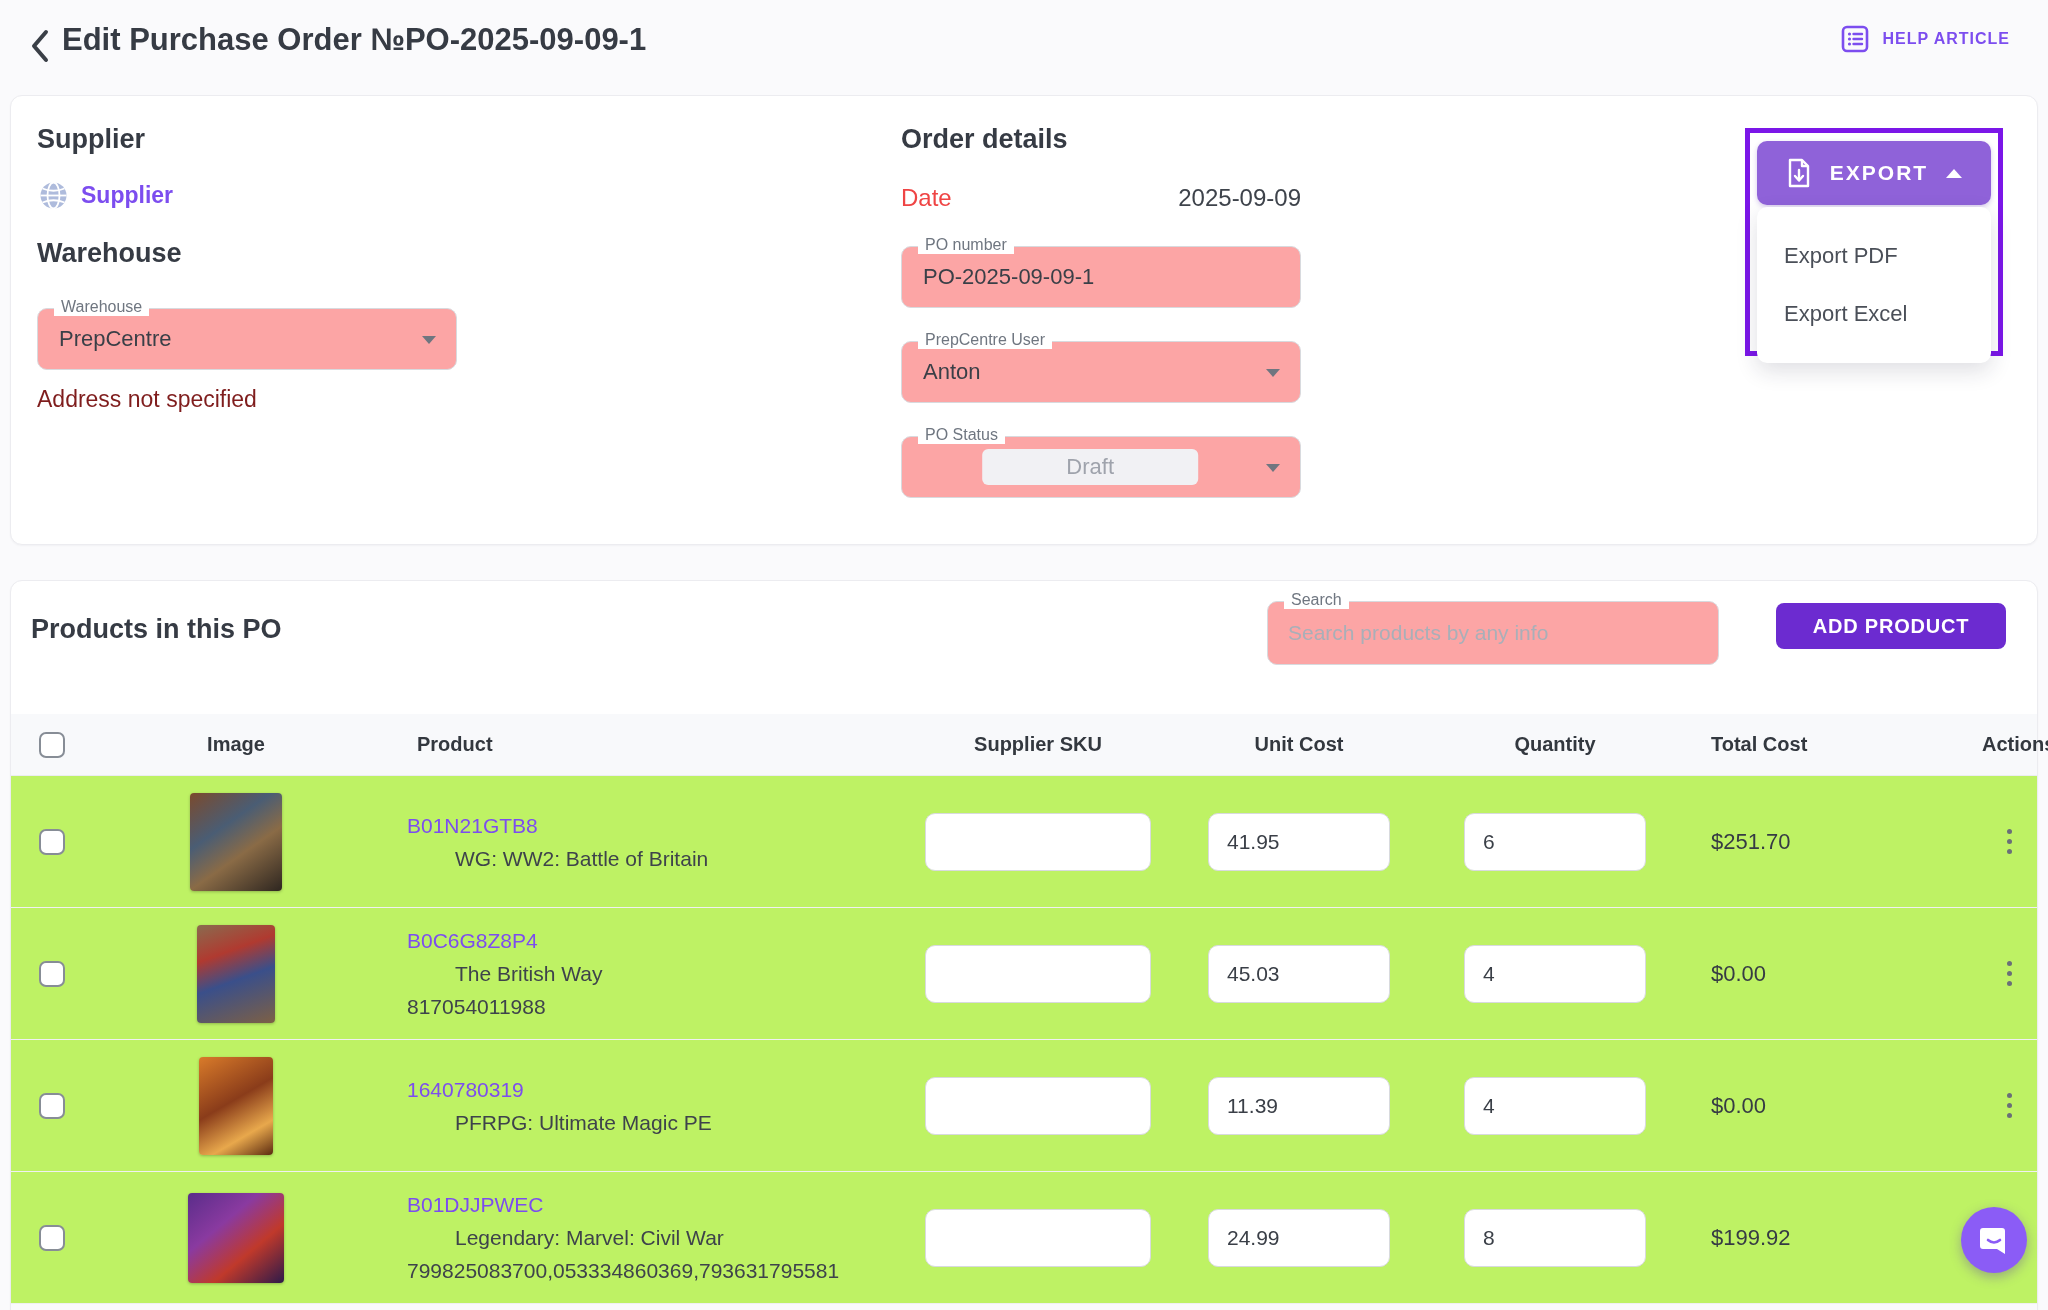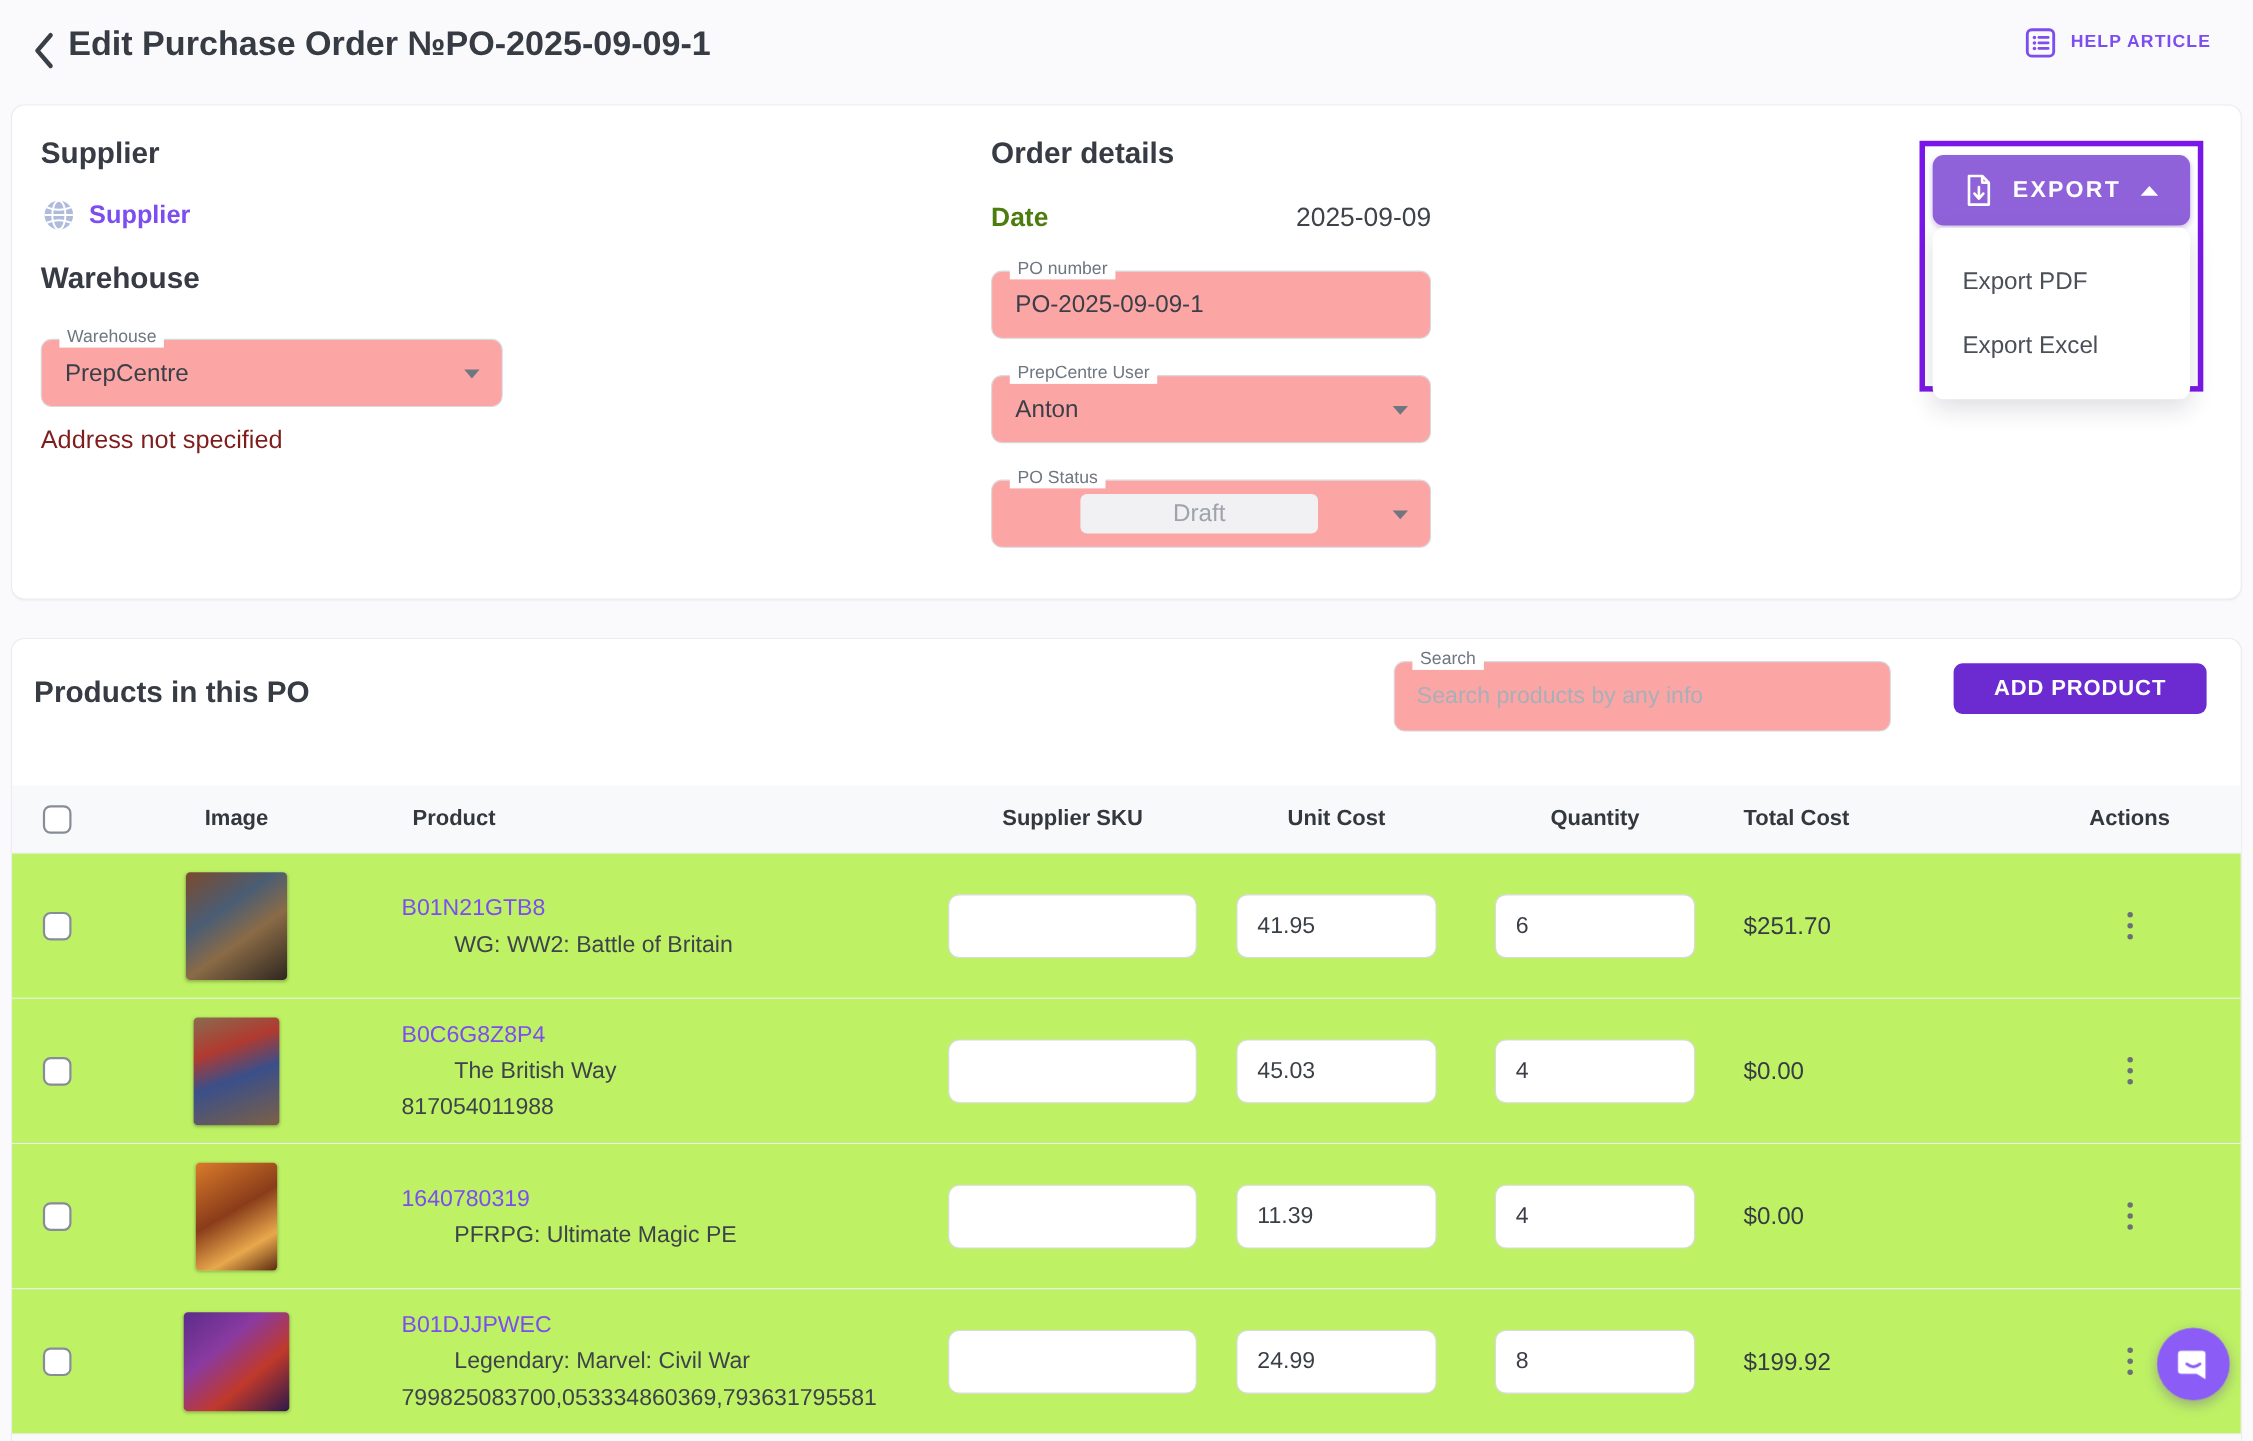--- a/index.html
+++ b/index.html
@@ -38,21 +38,21 @@
     font-size:22px; color:#3a3f47; white-space:nowrap; }
   .caret-down { position:absolute; right:20px; top:50%; margin-top:-3px;
     width:0; height:0; border-left:7px solid transparent; border-right:7px solid transparent;
     border-top:8px solid #6f7680; }
   .warehouse-field   { left:26px; top:212px; width:420px; height:62px; }
 
   
   .order-heading  { position:absolute; left:890px; top:28px; }
   .date-row { position:absolute; left:890px; top:88px; width:400px;
     display:flex; justify-content:space-between; align-items:baseline; }
-  .date-label { font-size:24px; font-weight:700; color:#4d7c0f; }
+  .date-label { font-size:24px; font-weight:400; color:#ef4444; }
   .date-value { font-size:24px; color:#3e434b; }
   .po-field   { left:890px; top:150px; width:400px; height:62px; }
   .resp-field { left:890px; top:245px; width:400px; height:62px; }
   .stat-field { left:890px; top:340px; width:400px; height:62px; }
   .status-pill { position:absolute; left:50%; top:50%; transform:translate(-55%,-50%);
     width:216px; height:36px; background:#f1f1f4; border-radius:6px;
     display:flex; align-items:center; justify-content:center;
     font-size:22px; color:#9fa3ac; }
 
   
@@ -75,21 +75,21 @@
     border-radius:10px; padding:0 20px; font-size:21px; color:#3a3f47;
     font-family:"Liberation Sans","DejaVu Sans",sans-serif; }
   .search-field input::placeholder { color:#a9afb8; }
   .add-product-btn { position:absolute; left:1765px; top:22px; width:230px; height:46px;
     background:#6c2bd0; border:none; border-radius:8px; color:#fff; font-size:20px; font-weight:700;
     letter-spacing:0.8px; cursor:pointer; font-family:"Liberation Sans","DejaVu Sans",sans-serif; }
 
   
   .ptable { position:absolute; left:0; top:133px; right:0; }
   .trow { display:grid; grid-template-columns:64px 280px 500px 240px 240px 230px 270px 1fr;
-    align-items:center; }
+    align-items:center;gap:21px; }
   .thead { height:62px; background:#f8f9fb; border-bottom:1px solid #ecedf0; }
   .thead .hcell { font-size:20px; font-weight:700; color:#33383f; }
   .tbody-row { height:132px; border-bottom:1px solid #f0f0f3; background:#bef264; }
   .c-center { justify-self:center; text-align:center; }
   .c-left-pad { justify-self:start; padding-left:20px; }
   .cell-check { justify-self:start; padding-left:28px; }
   input[type="checkbox"].row-check { appearance:none; width:26px; height:26px;
     border:2px solid #878d96; border-radius:7px; background:#fff; cursor:pointer; display:block; }
   .prod-img { width:92px; height:98px; border-radius:4px; justify-self:center;
     box-shadow:0 1px 3px rgba(0,0,0,.25); }

